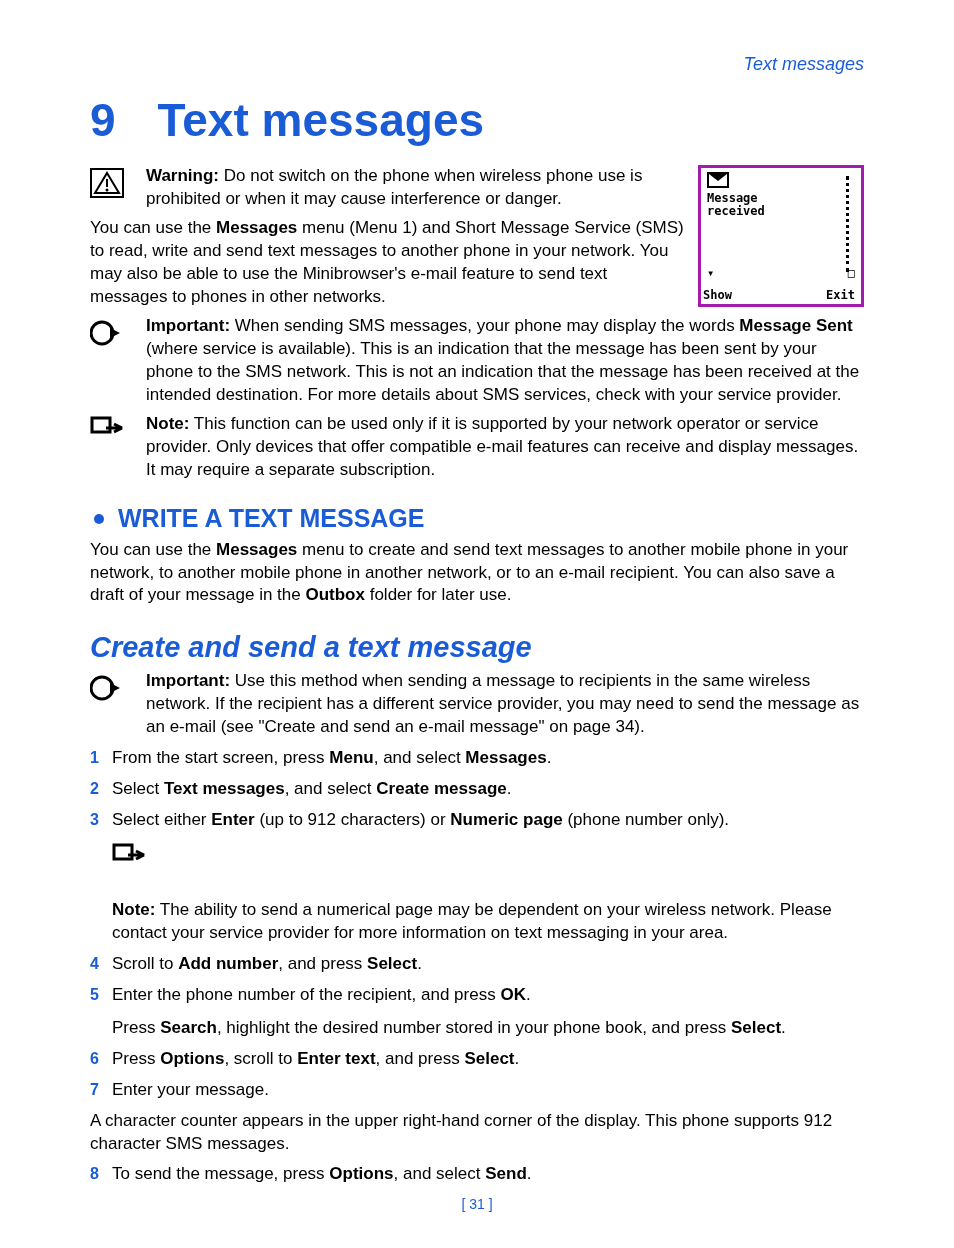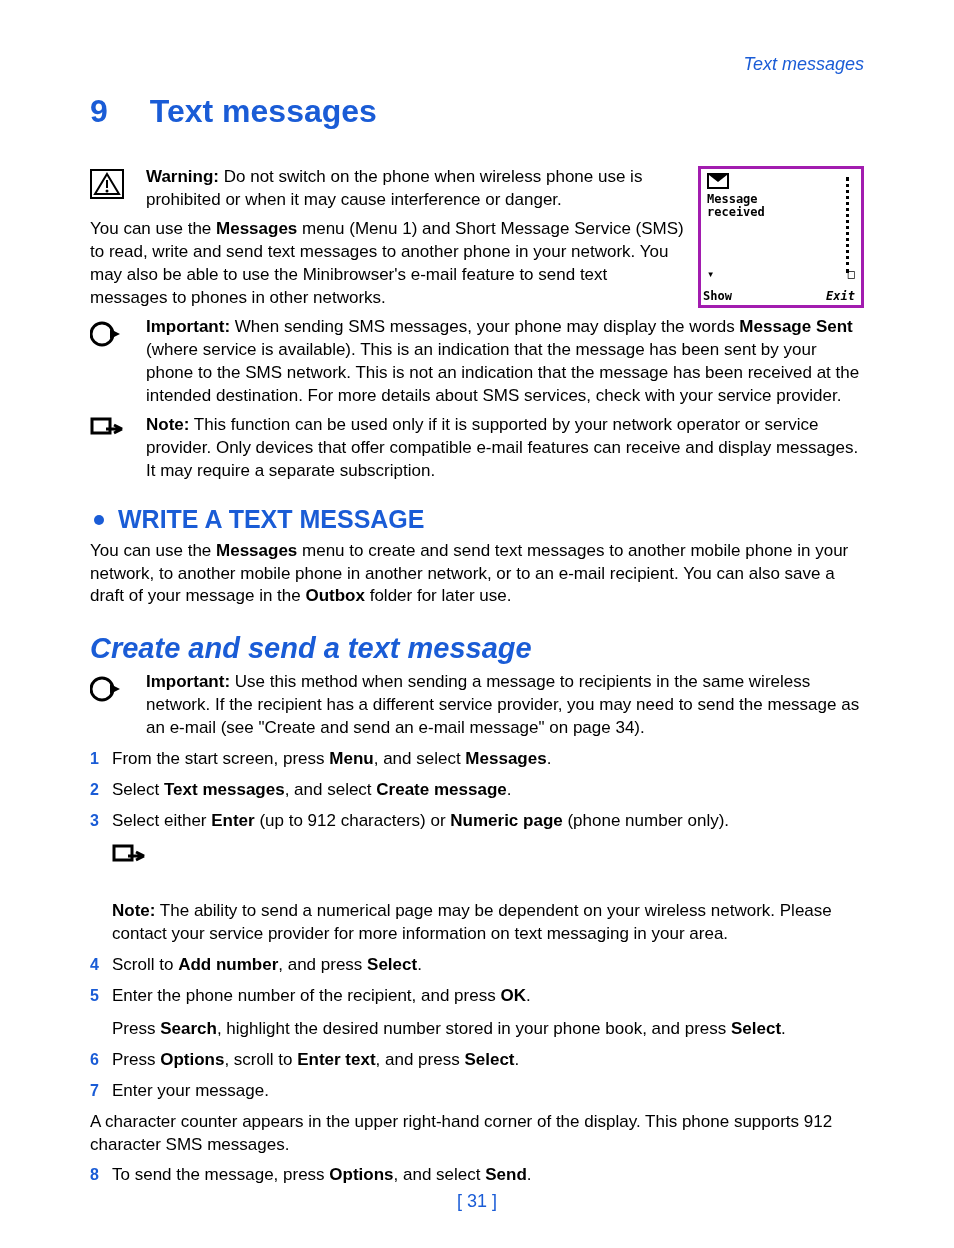--- a/index.html
+++ b/index.html
@@ -19,23 +19,23 @@
   .header-text {
     text-align: right;
     color: #1a5cd6;
     font-style: italic;
     font-size: 18px;
     margin-bottom: 18px;
     margin-top: 4px;
   }
   .chapter-title {
     color: #1a5cd6;
-    font-size: 32px;
-    font-weight: bold;
-    margin-bottom: 36px;
+    font-size: 46px;
+    font-weight: bold;
+    margin-bottom: 18px;
   }
   .chapter-title .num {
     font-weight: bold;
     margin-right: 42px;
   }
   .blk {
     display: flex;
     align-items: flex-start;
     margin-bottom: 6px;
   }
@@ -113,39 +113,39 @@
     content:"";position:absolute;left:0;right:0;top:0;
     border-left:9px solid transparent;
     border-right:9px solid transparent;
     border-top:7px solid #000;
   }
   .phone-screen .msg-line { line-height:1.1; }
   .phone-screen .soft-left {
     position:absolute;left:2px;bottom:2px;
   }
   .phone-screen .soft-right {
-    position:absolute;right:6px;bottom:2px;font-style:italic;
+    position:absolute;right:6px;bottom:2px;
   }
   .phone-screen .sig-left {
     position:absolute; left:6px; bottom:24px;
   }
   .phone-screen .sig-right {
     position:absolute; right:6px; bottom:24px;
   }
   .phone-screen .scroll {
     position:absolute; right:4px; top:8px; width:8px; height:96px;
     border-left:3px dotted #000;
   }
   .footer-pg {
     position:absolute;
     bottom:36px;
     left:0; right:0;
     text-align:center;
     color:#1a5cd6;
-    font-size:18px;
+    font-size:14px;
   }
   b { font-weight:bold; }
 </style>
 </head>
 <body>
 
 <div class="page">
   <div class="header-text">Text messages</div>
 
   <div class="chapter-title">

